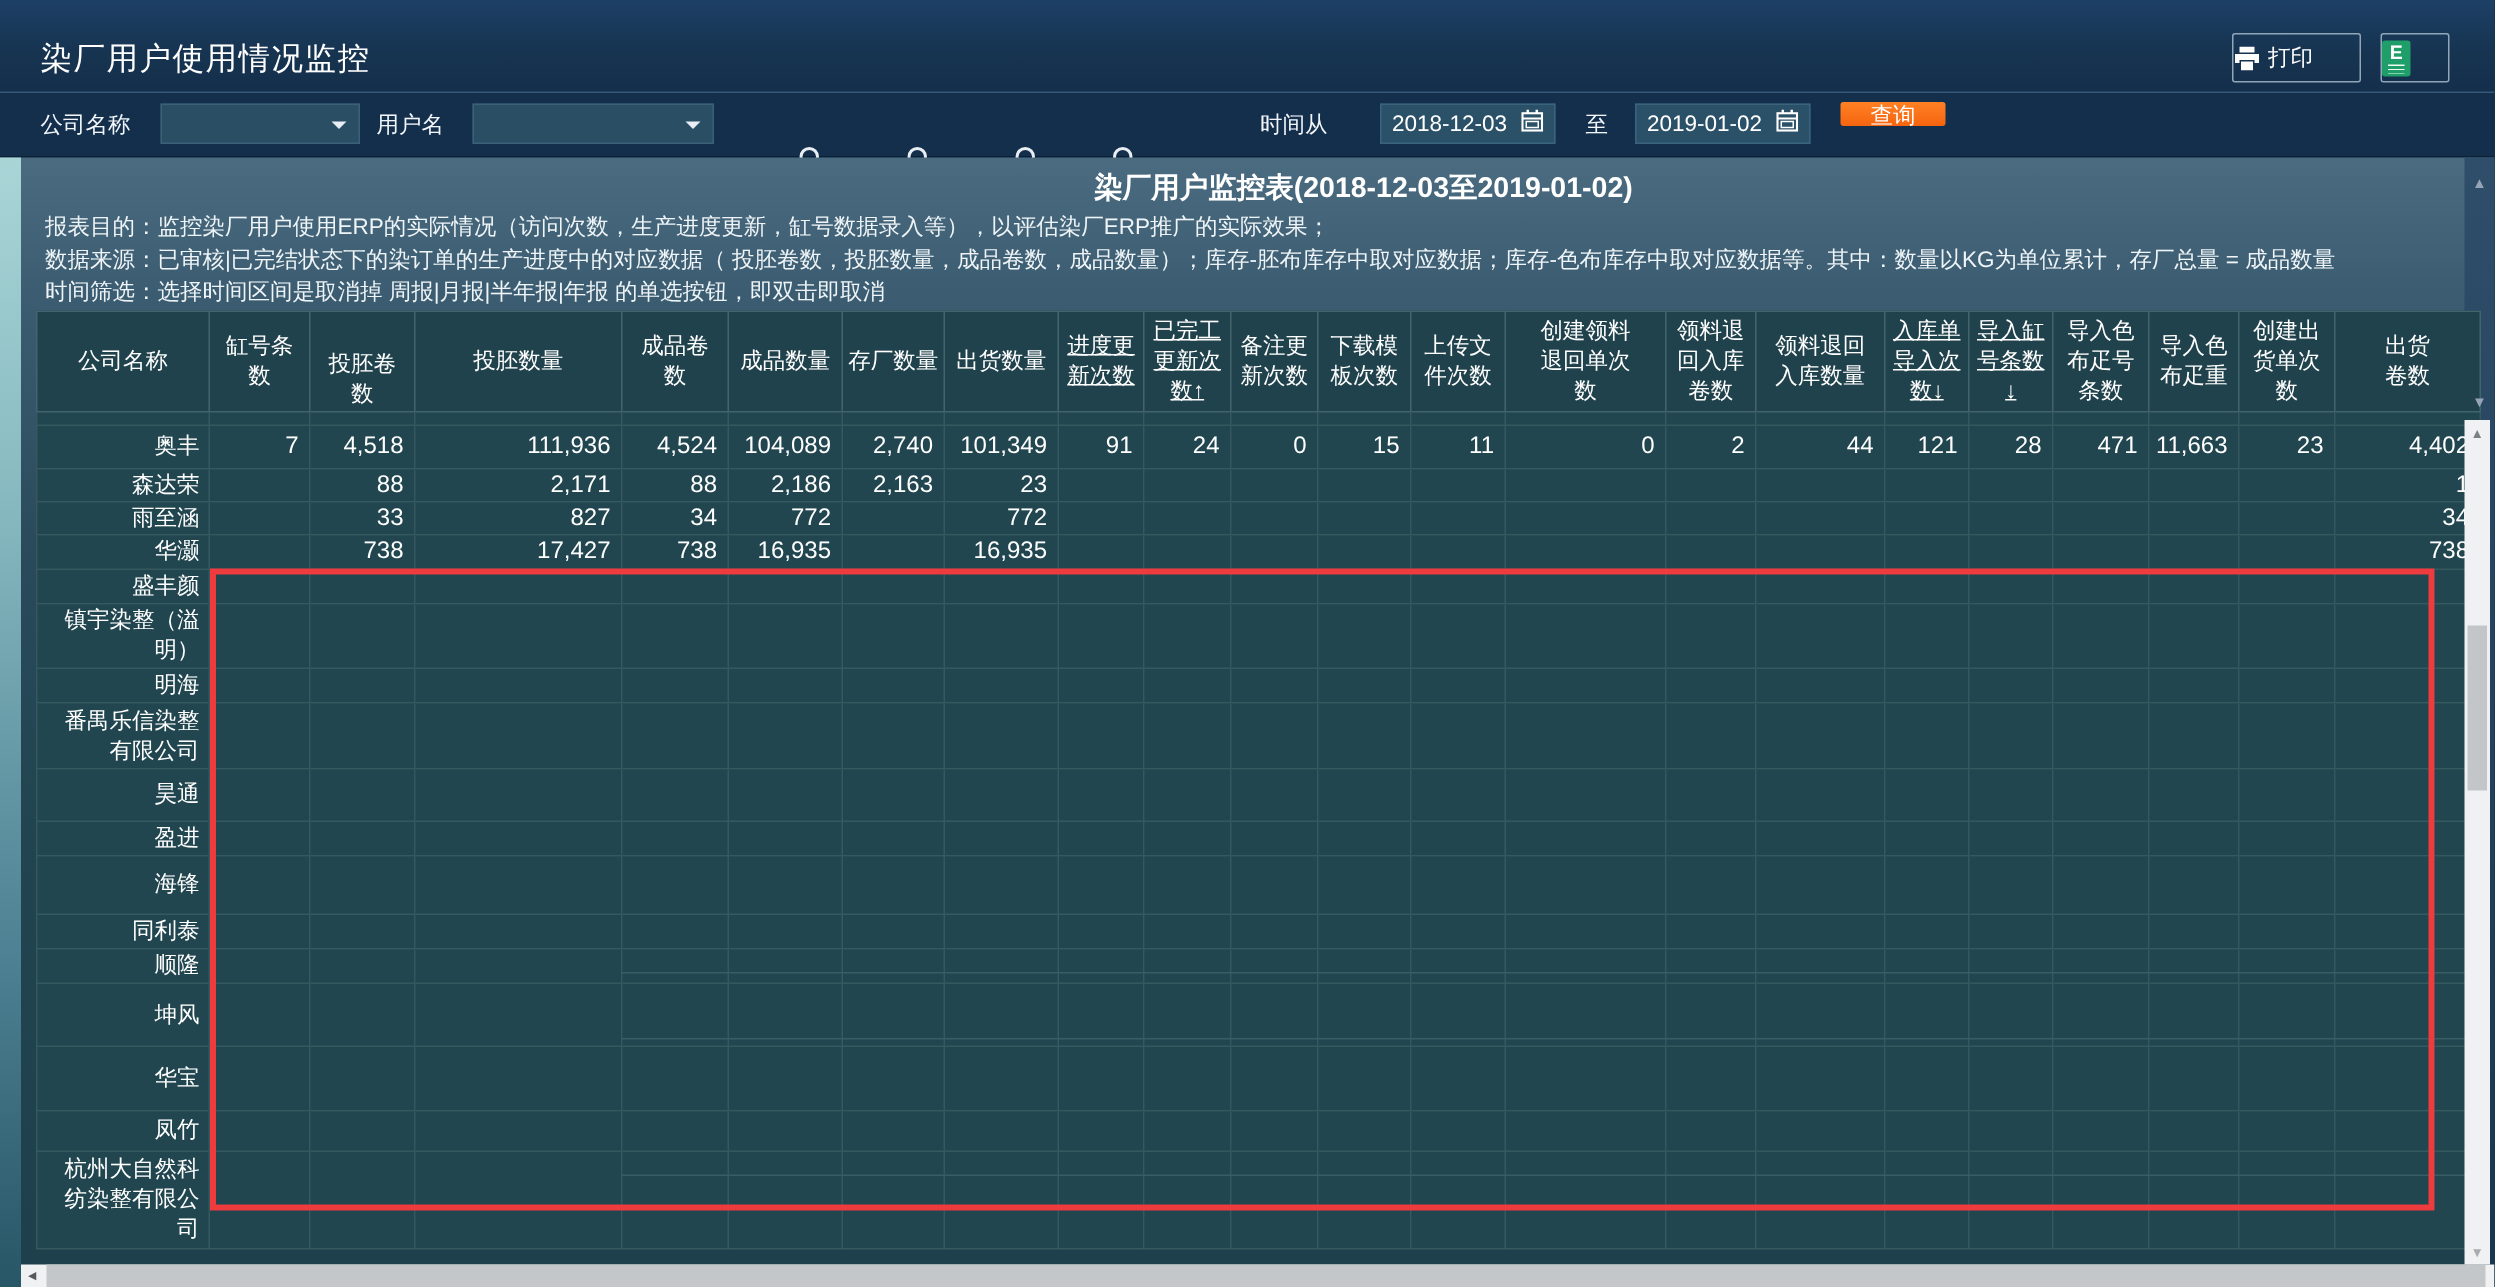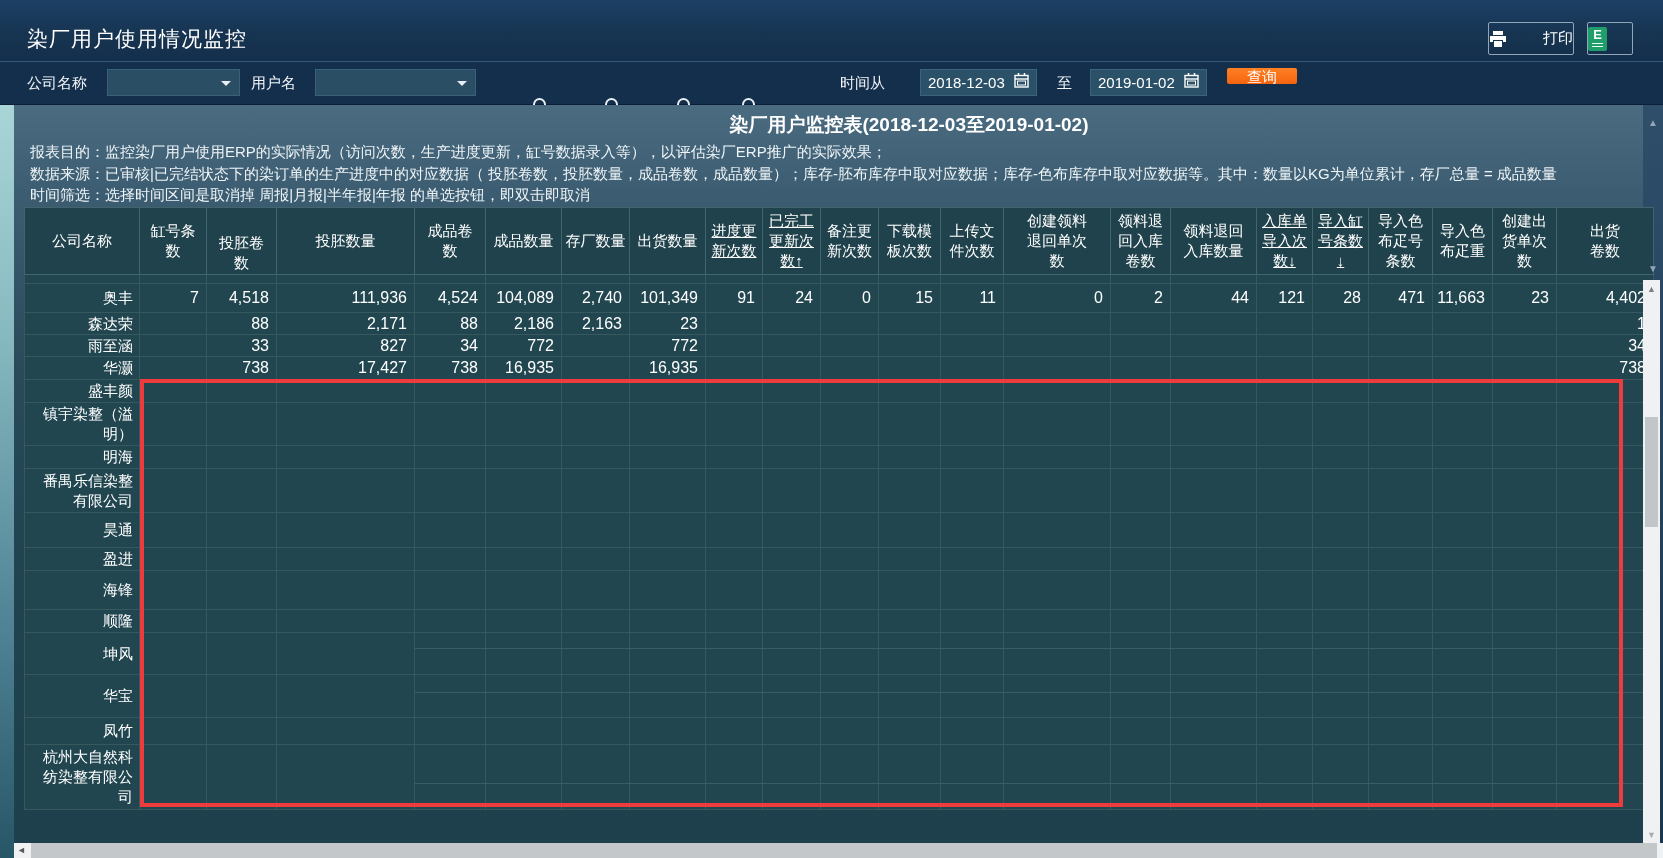--- a/index.html
+++ b/index.html
@@ -8,21 +8,21 @@
     position:relative;
     font-family:"Liberation Sans","DejaVu Sans",sans-serif;
     background:#11293f;
     color:#fff;
   }
   
   .titlebar { position:absolute; left:0; top:0; width:1663px; height:61px;
     background:linear-gradient(180deg,#1d4066 0%,#16345333 60%,#142f4c 100%), #16334f; }
   .page-title { position:absolute; left:27px; top:25px; font-size:21px; font-weight:normal; color:#fff; letter-spacing:1px; }
   .tb-btn { position:absolute; top:22px; height:33px; border:1px solid #92a6ba; background:transparent;
-    color:#fff; font-size:15px; display:flex; align-items:center; justify-content:space-between; gap:5px;
+    color:#fff; font-size:15px; display:flex; align-items:center; justify-content:flex-start; gap:5px;
     border-radius:2px; cursor:pointer; font-family:inherit; }
   .btn-print { left:1488px; width:86px; }
   .btn-excel { left:1587px; width:46px; }
   .icon-printer { display:inline-flex; }
   .xls { width:19px; height:24px; background:#1f9e6a; border-radius:2px; display:flex; flex-direction:column;
     align-items:center; justify-content:flex-start; color:#fff; font-weight:bold; font-size:13px; line-height:15px; }
   .xls::after { content:""; width:11px; height:6px; margin-top:1px;
     background:repeating-linear-gradient(180deg,#eafff4 0 1px,transparent 1px 3px); }
   
   .filterbar { position:absolute; left:0; top:61px; width:1663px; height:44px; background:#142f4c;
@@ -545,20 +545,44 @@
           <td></td>
           <td></td>
           <td></td>
           <td></td>
           <td></td>
           <td></td>
           <td></td>
           <td></td>
         </tr>
         <tr style="height: 23px;">
+          <td class="company">同利泰</td>
+          <td></td>
+          <td></td>
+          <td></td>
+          <td></td>
+          <td></td>
+          <td></td>
+          <td></td>
+          <td></td>
+          <td></td>
+          <td></td>
+          <td></td>
+          <td></td>
+          <td></td>
+          <td></td>
+          <td></td>
+          <td></td>
+          <td></td>
+          <td></td>
+          <td></td>
+          <td></td>
+          <td></td>
+        </tr>
+        <tr style="height: 23px;">
           <td class="company">顺隆</td>
           <td></td>
           <td></td>
           <td></td>
           <td></td>
           <td></td>
           <td></td>
           <td></td>
           <td></td>
           <td></td>

